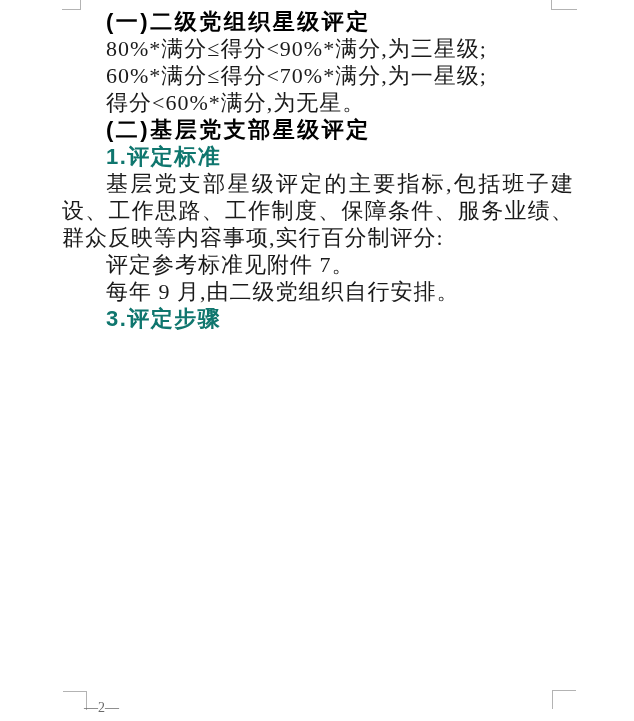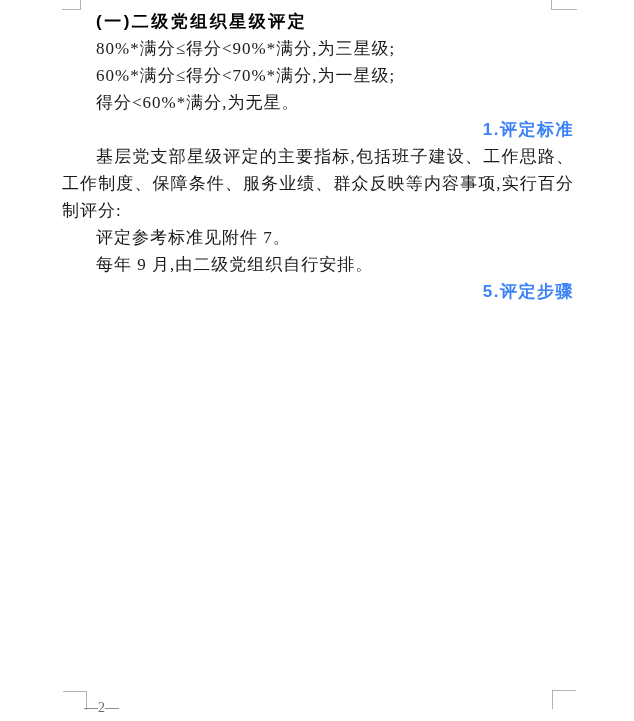--- a/index.html
+++ b/index.html
@@ -14,43 +14,43 @@
     background: #ffffff;
     overflow: hidden;
     font-family: "Liberation Serif", "DejaVu Serif", serif;
   }
   .content {
     position: absolute;
     left: 62px;
     top: 8px;
     width: 512px;
     color: #1a1a1a;
-    font-size: 17px;
+    font-size: 22px;
     line-height: 27px;
   }
   .content p {
     margin: 0;
     padding: 0;
     text-indent: 2em;
     text-align: justify;
     letter-spacing: 1px;
   }
   .content p.h2 {
     font-weight: bold;
     font-family: "Liberation Sans", "DejaVu Sans", sans-serif;
     color: #000000;
     letter-spacing: 2.5px;
     text-align: left;
   }
   .content p.h3 {
     font-weight: bold;
     font-family: "Liberation Sans", "DejaVu Sans", sans-serif;
-    color: #3b82f6;
+    color: #0f766e;
     letter-spacing: 1.5px;
-    text-align: right;
+    text-align: left;
   }
   
   .crop-mark { position: absolute; }
   .crop-tl {
     left: 62px; top: 0; width: 18px; height: 9px;
     border-right: 1px solid #b3b3b3;
     border-bottom: 1px solid #b3b3b3;
   }
   .crop-tr {
     left: 551px; top: 0; width: 25px; height: 9px;
@@ -86,22 +86,23 @@
   <div class="crop-mark crop-tl"></div>
   <div class="crop-mark crop-tr"></div>
   <div class="crop-mark crop-bl"></div>
   <div class="crop-mark crop-br"></div>
 
   <div class="content">
     <p class="h2">(一)二级党组织星级评定</p>
     <p class="body">80%*满分≤得分&lt;90%*满分,为三星级;</p>
     <p class="body">60%*满分≤得分&lt;70%*满分,为一星级;</p>
     <p class="body">得分&lt;60%*满分,为无星。</p>
+    <p class="h2">(二)基层党支部星级评定</p>
     <p class="h3">1.评定标准</p>
     <p class="body">基层党支部星级评定的主要指标,包括班子建设、工作思路、工作制度、保障条件、服务业绩、群众反映等内容事项,实行百分制评分:</p>
     <p class="body">评定参考标准见附件 7。</p>
     <p class="body">每年 9 月,由二级党组织自行安排。</p>
-    <p class="h3">5.评定步骤</p>
+    <p class="h3">3.评定步骤</p>
   </div>
 
   <div class="page-number">—2—</div>
 
 </div>
 
 </body></html>

